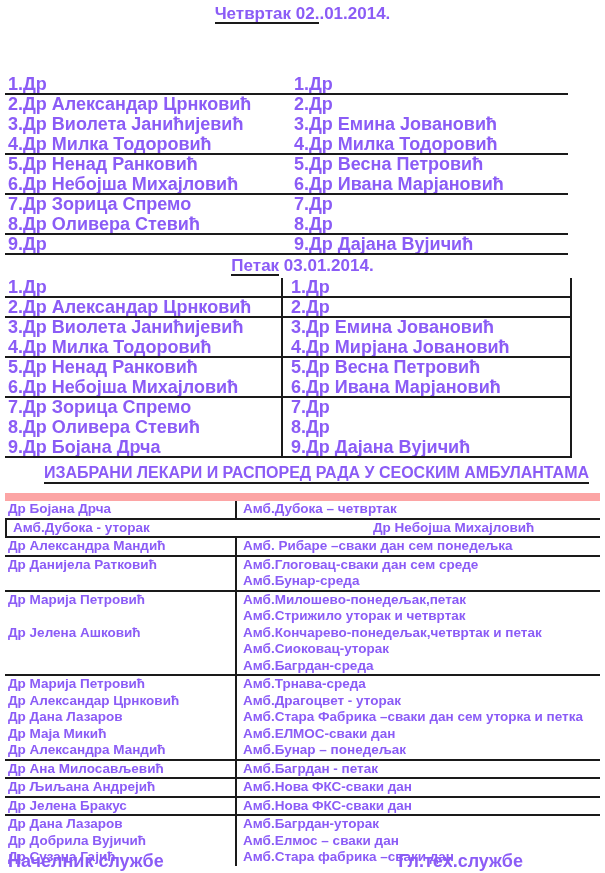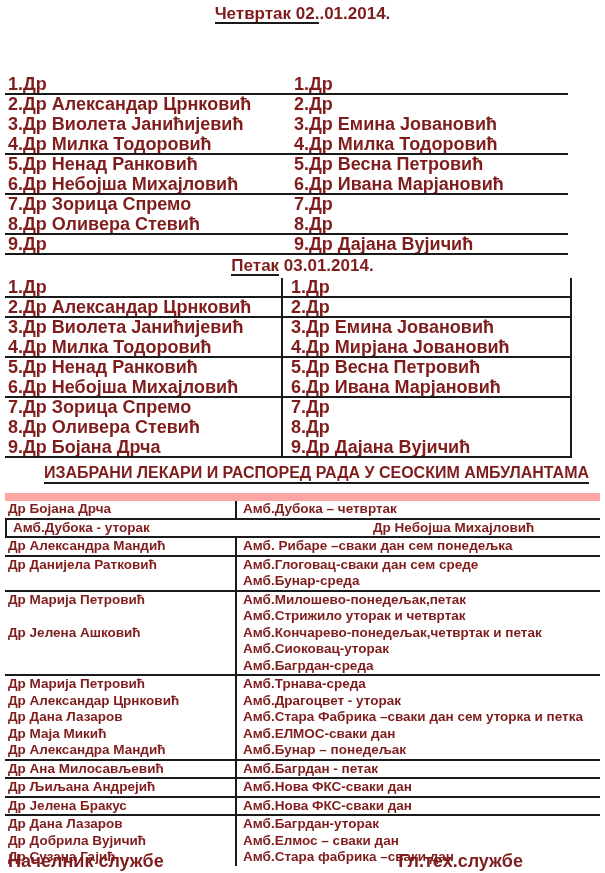--- a/index.html
+++ b/index.html
@@ -1,18 +1,18 @@
 <!DOCTYPE html>
 <html><head>
 <meta charset="utf-8">
 <style>
   html,body{margin:0;padding:0;background:#fff;}
   .page{
     position:relative;width:605px;height:873px;background:#ffffff;overflow:hidden;
-    font-family:"Liberation Sans",sans-serif;font-weight:700;color:#7f1d1d;
+    font-family:"Liberation Sans",sans-serif;font-weight:700;color:#8b5cf6;
   }
   
   .doc-title{font-size:17px;line-height:19px;text-align:center;white-space:nowrap;}
   .t1{padding-top:4px;margin-bottom:51px;}
   .t2{margin-top:1px;margin-bottom:2px;}
   .u{display:inline-block;border-bottom:2px solid #1a1a1a;line-height:17px;}
   
   .day-table{margin-left:5px;width:563px;}
   .day-row{display:flex;height:20px;box-sizing:border-box;}
   .day-row.group-end{border-bottom:2px solid #1a1a1a;}

